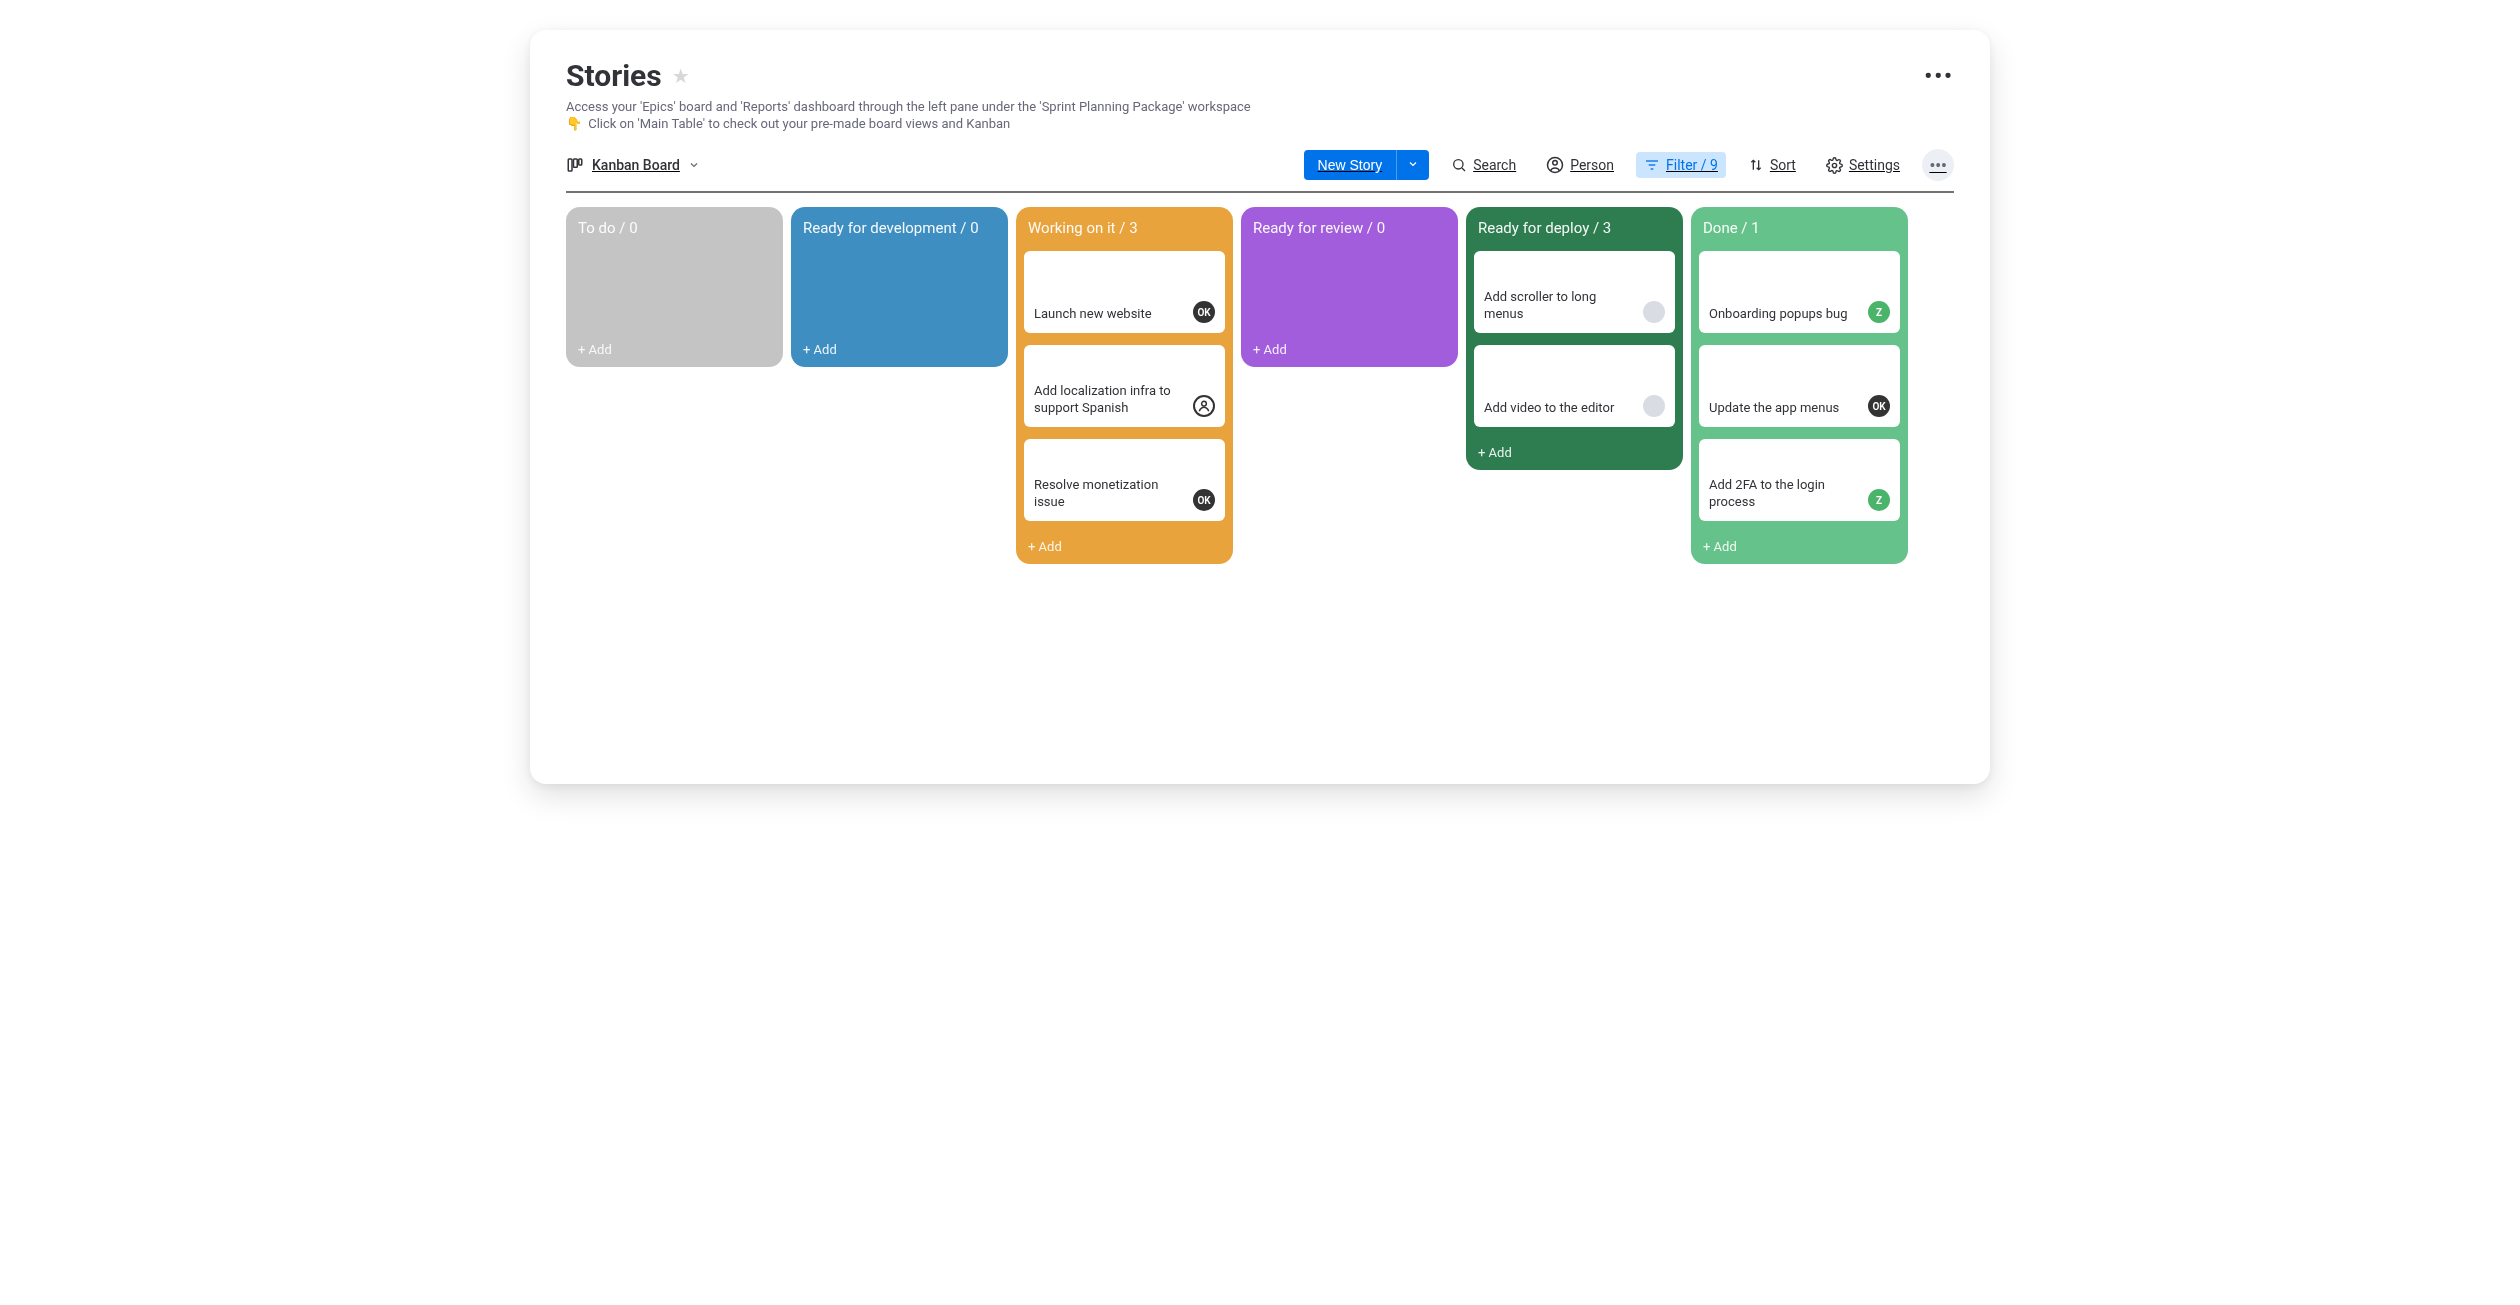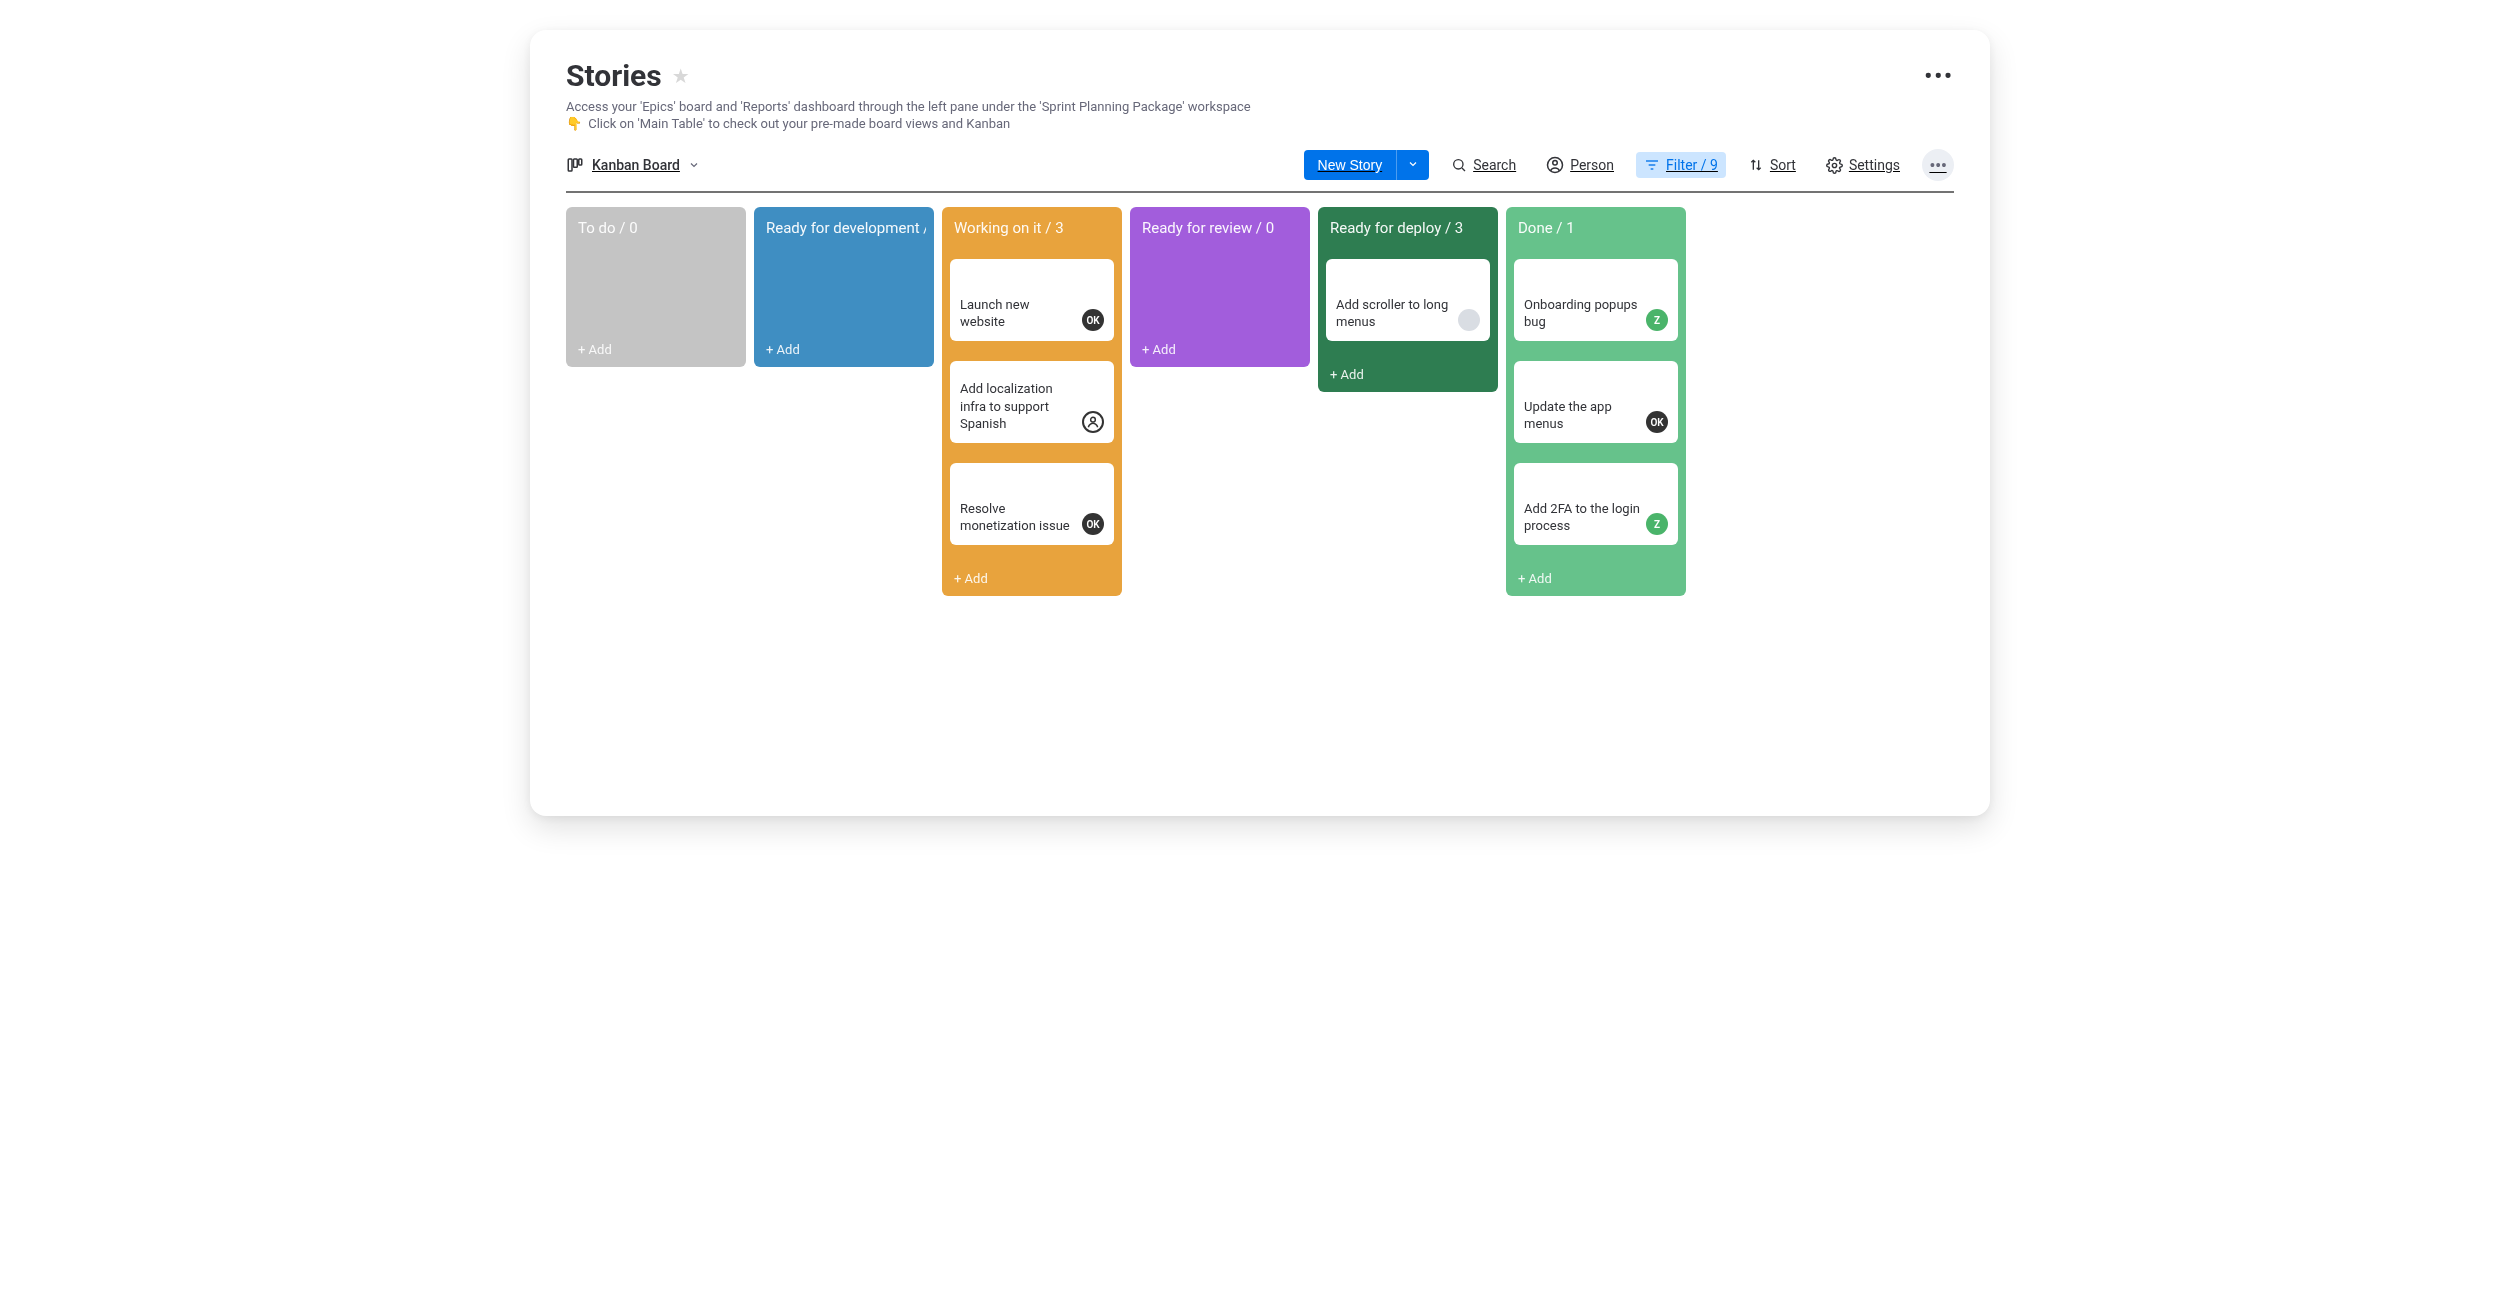--- a/index.html
+++ b/index.html
@@ -122,26 +122,26 @@
     color: #676879;
     font-weight: bold;
   }
   
   .board {
     display: flex;
     gap: 8px;
     align-items: flex-start;
   }
   .column {
-    width: 180px;
-    border-radius: 6px;
+    width: 217px;
+    border-radius: 14px;
     padding: 8px 8px 10px 8px;
     display: flex;
     flex-direction: column;
-    gap: 20px;
+    gap: 12px;
   }
   .col-header {
     color: rgba(255,255,255,0.95);
     font-size: 15px;
     padding: 4px 4px 2px 4px;
     white-space: nowrap;
     overflow: hidden;
   }
   .card {
     background: #fff;
@@ -310,20 +310,24 @@
       <div class="column empty" style="background: rgb(162, 93, 220);">
         <div class="col-header">Ready for review / 0</div>
         <div class="add-link">+ Add</div>
       </div>
       <div class="column" style="background: rgb(46, 125, 81);">
         <div class="col-header">Ready for deploy / 3</div>
         <div class="card">
           <div class="card-title">Add scroller to long menus</div>
           <div class="avatar grey"></div>
         </div>
+        <div class="card">
+          <div class="card-title">Add video to the editor</div>
+          <div class="avatar grey"></div>
+        </div>
         <div class="add-link">+ Add</div>
       </div>
       <div class="column" style="background: rgb(102, 194, 139);">
         <div class="col-header">Done / 1</div>
         <div class="card">
           <div class="card-title">Onboarding popups bug</div>
           <div class="avatar green">Z</div>
         </div>
         <div class="card">
           <div class="card-title">Update the app menus</div>

